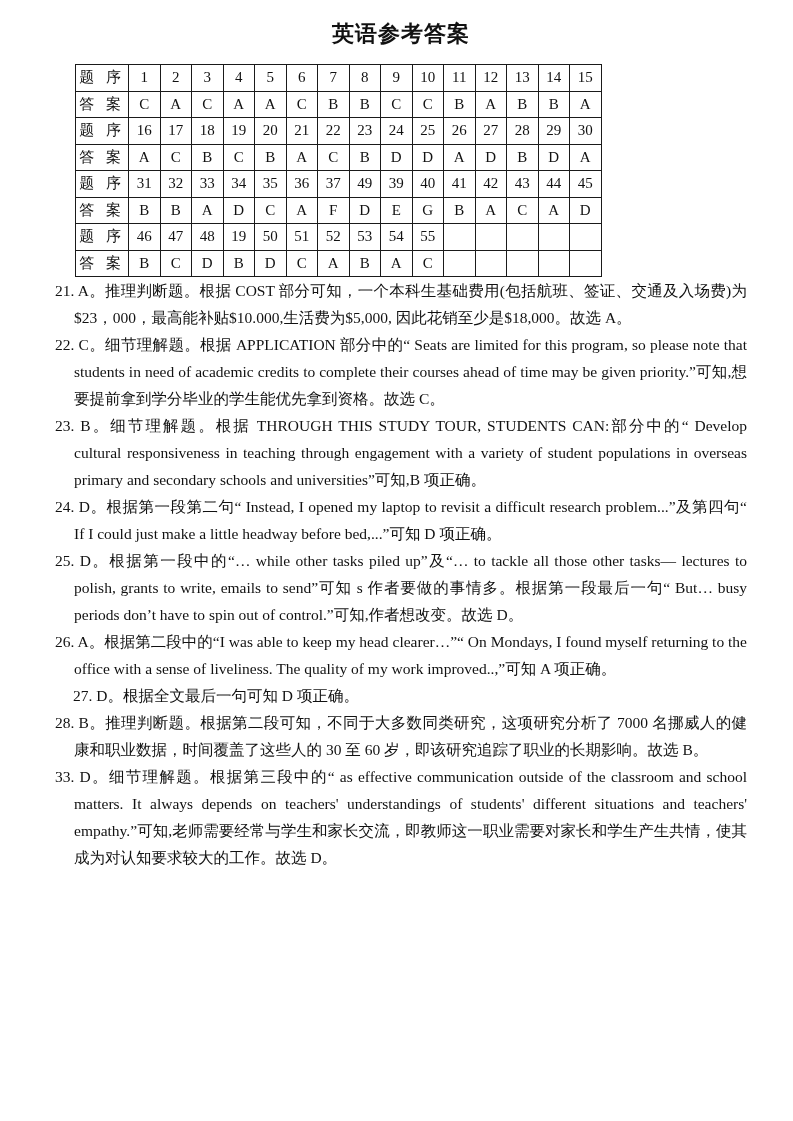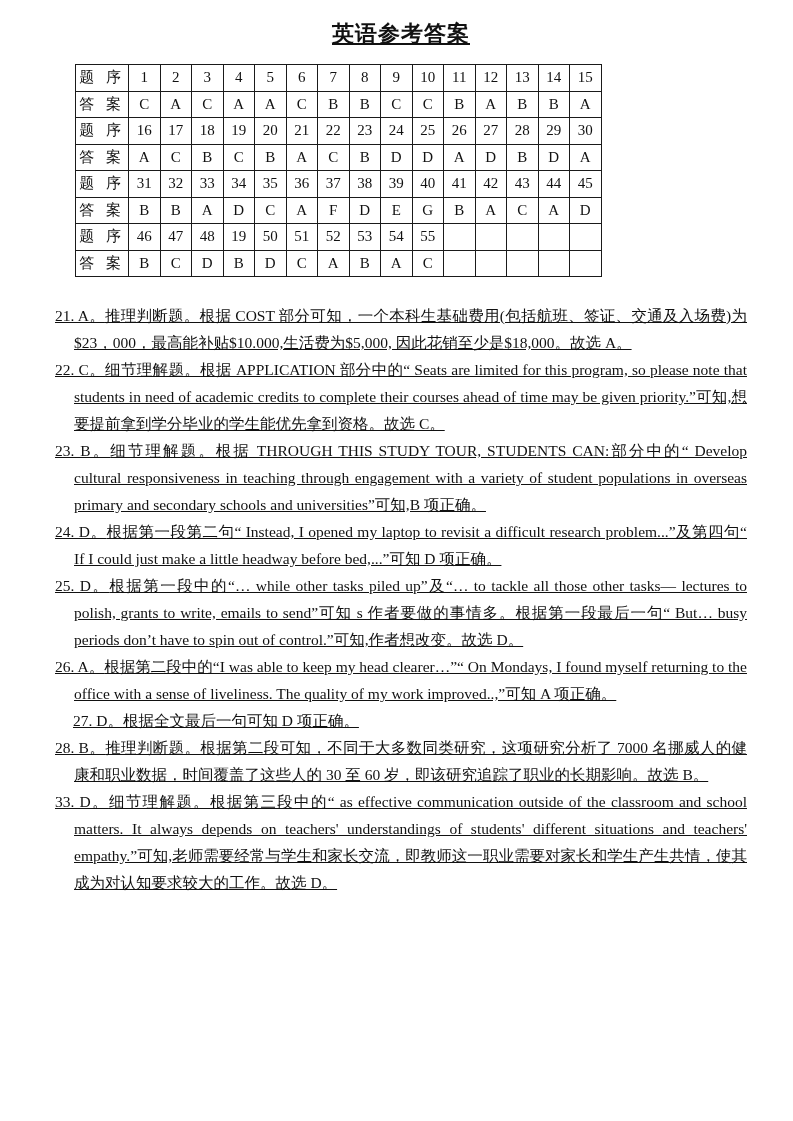--- a/index.html
+++ b/index.html
@@ -26,21 +26,20 @@
     font-size: 23px;
     font-weight: bold;
     letter-spacing: 0.5px;
   }
   .page-subtitle {
     margin: 19px 0 0 0;
     text-align: center;
     font-size: 22px;
     font-weight: bold;
     letter-spacing: 1px;
-    text-decoration: underline;
   }
   table.answer-table {
     border-collapse: collapse;
     margin: 15px 0 0 20px;
     table-layout: fixed;
   }
   table.answer-table td {
     border: 1.6px solid #1a1a1a;
     text-align: center;
     vertical-align: middle;
@@ -51,22 +50,21 @@
   }
   table.answer-table td.label-cell {
     width: 52px;
     font-size: 15px;
     letter-spacing: 4px;
   }
   table.answer-table td.data-cell {
     width: 30.5px;
   }
   .explanations {
-    margin-top: 25px;
-    text-decoration: underline;
+    margin-top: 0;
   }
   p.exp {
     margin: 0;
     padding-left: 19px;
     text-indent: -19px;
     font-size: 15.5px;
     line-height: 27px;
     text-align: justify;
   }
   p.exp.indented {
@@ -156,21 +154,21 @@
         </tr>
         <tr>
           <td class="label-cell">题 序</td>
           <td class="data-cell">31</td>
           <td class="data-cell">32</td>
           <td class="data-cell">33</td>
           <td class="data-cell">34</td>
           <td class="data-cell">35</td>
           <td class="data-cell">36</td>
           <td class="data-cell">37</td>
-          <td class="data-cell">38</td>
+          <td class="data-cell">49</td>
           <td class="data-cell">39</td>
           <td class="data-cell">40</td>
           <td class="data-cell">41</td>
           <td class="data-cell">42</td>
           <td class="data-cell">43</td>
           <td class="data-cell">44</td>
           <td class="data-cell">45</td>
         </tr>
         <tr>
           <td class="label-cell">答 案</td>

